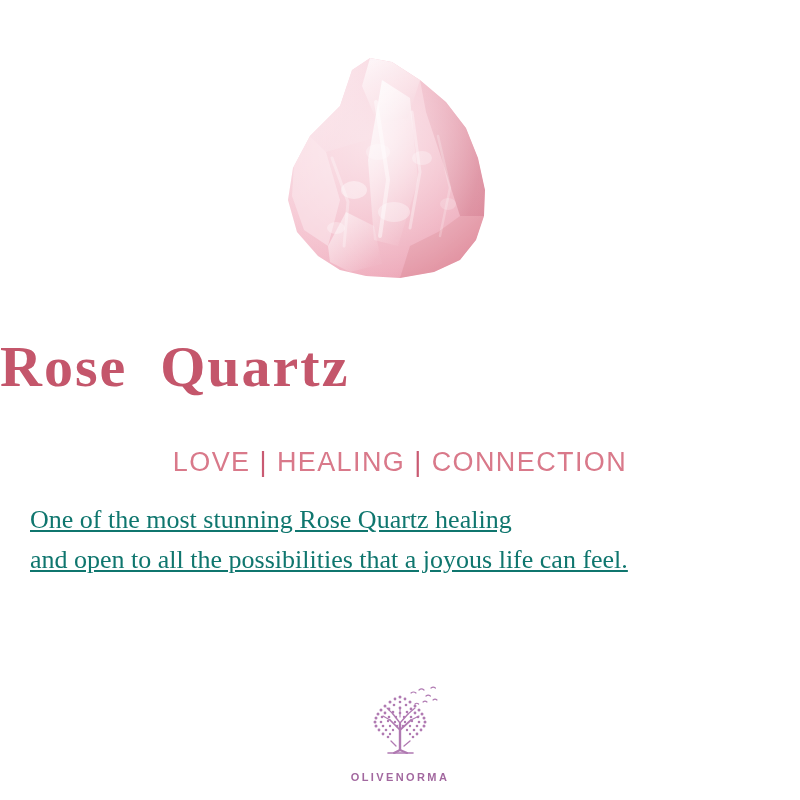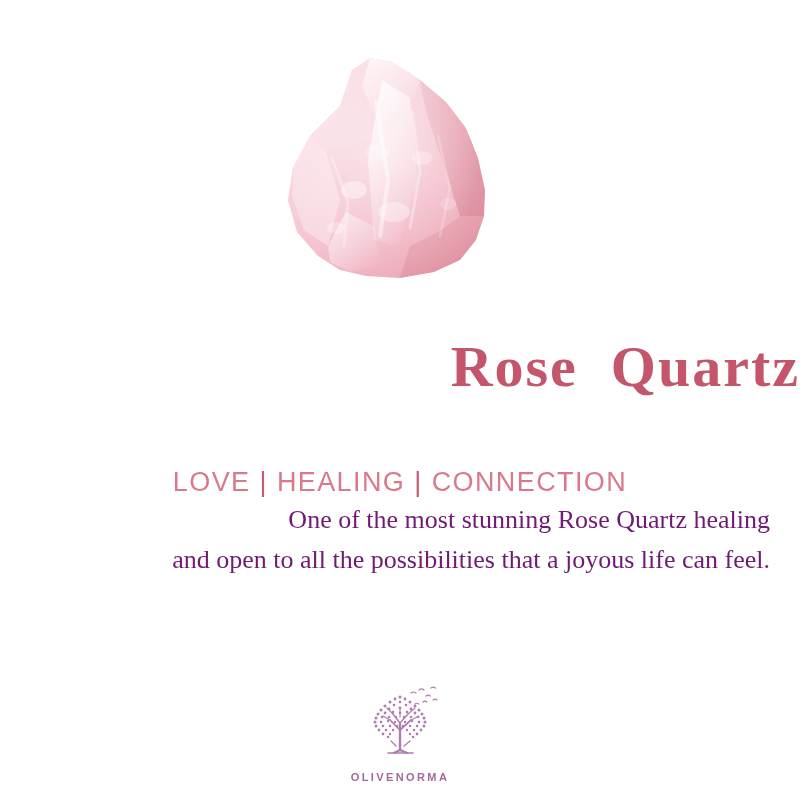--- a/index.html
+++ b/index.html
@@ -32,35 +32,35 @@
     display: block;
     margin: 0 auto;
   }
 
   
   #title {
     position: absolute;
     left: 0;
     top: 336px;
     width: 800px;
-    text-align: right;
+    text-align: left;
     font-family: "Liberation Serif", "DejaVu Serif", serif;
     font-weight: bold;
     font-size: 58px;
     line-height: 62px;
     letter-spacing: 2px;
     color: #c4566b;
     white-space: pre;
   }
 
   
   #subtitle {
     position: absolute;
     left: 0;
-    top: 466px;
+    top: 446px;
     width: 800px;
     text-align: center;
     font-family: "Liberation Sans", sans-serif;
     font-weight: 300;
     font-size: 27px;
     line-height: 32px;
     letter-spacing: 1.4px;
     color: #d9798a;
     white-space: nowrap;
   }
@@ -70,25 +70,26 @@
     padding: 0 9px;
     font-weight: 400;
   }
 
   
   #description {
     position: absolute;
     left: 30px;
     top: 500px;
     width: 740px;
-    text-align: right;
+    text-align: left;
     font-family: "Liberation Serif", "DejaVu Serif", serif;
     font-size: 26px;
     line-height: 40px;
-    color: #701a75;
+    color: #0f766e;
+    text-decoration: underline;
   }
   #description .dline { display: block; }
 
   
   #brand {
     position: absolute;
     left: 0;
     top: 684px;
     width: 800px;
     text-align: center;

